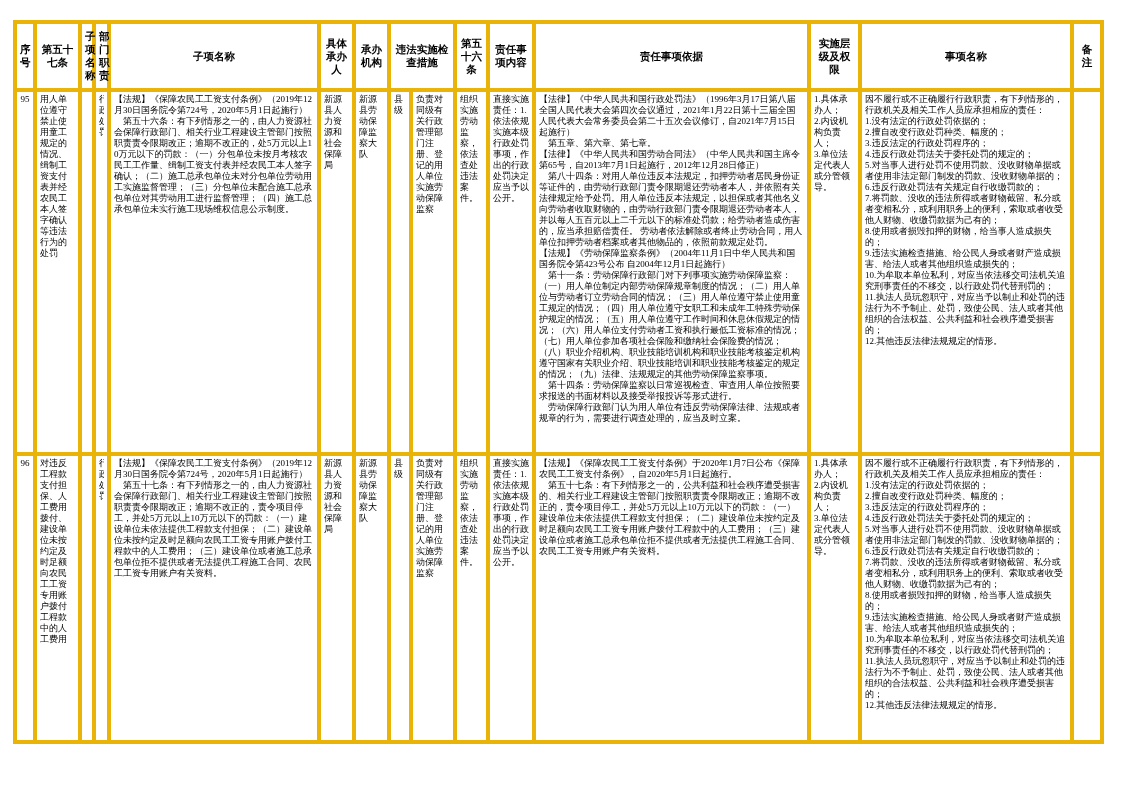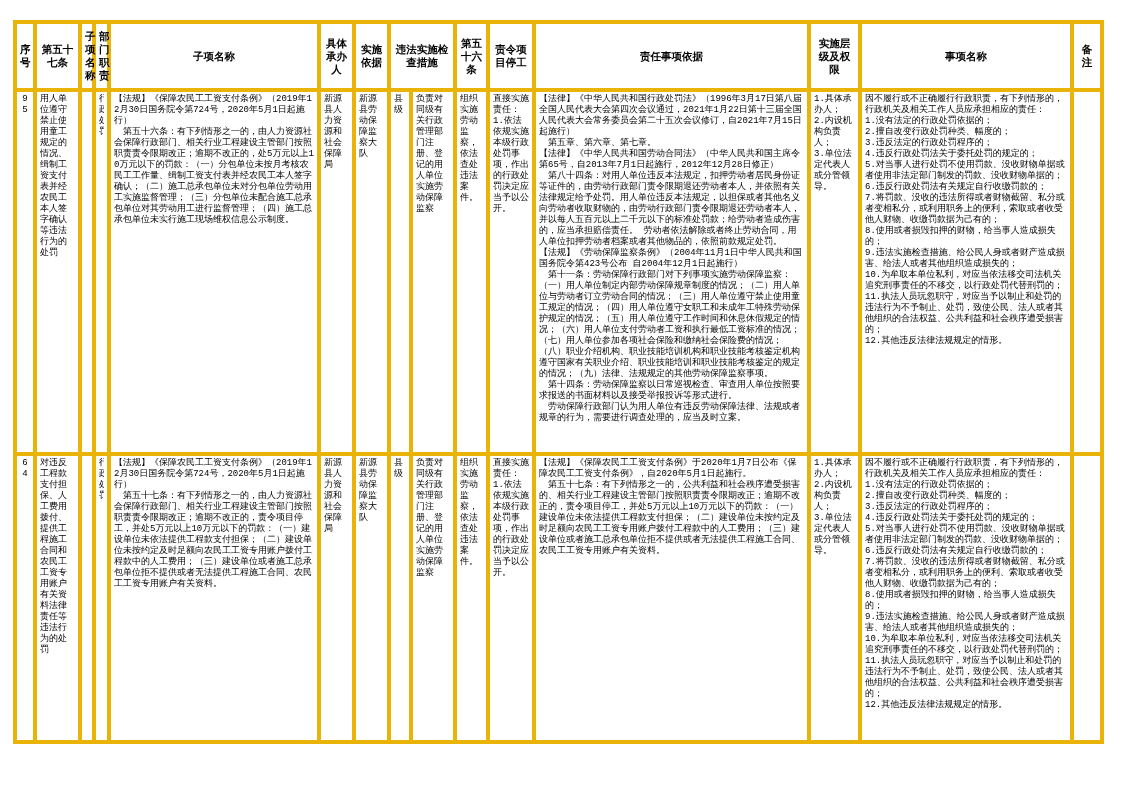--- a/index.html
+++ b/index.html
@@ -3,21 +3,21 @@
 <meta charset="utf-8">
 <style>
   html,body{margin:0;padding:0;background:#fff;}
   body{width:1122px;height:793px;position:relative;font-family:"Liberation Serif","DejaVu Serif",serif;color:#000;}
   table.duty{position:absolute;left:13px;top:20px;border-collapse:collapse;table-layout:fixed;width:1089px;border:2px solid #000;}
   table.duty th, table.duty td{border:4px solid #eab308;padding:2px 3px;vertical-align:top;font-size:9px;line-height:11px;word-break:break-all;white-space:pre-wrap;}
   table.duty th{vertical-align:middle;text-align:center;font-weight:bold;font-size:10.5px;line-height:13px;height:60px;word-break:break-all;}
   td.c-center{text-align:center;}
   tr.r95 td > .cw{height:356px;overflow:hidden;}
   tr.r96 td > .cw{height:280px;overflow:hidden;}
-  .cw{width:100%;font-family:Liberation Mono, monospace;}
+  .cw{width:100%;}
 </style>
 </head>
 <body>
 
 <table class="duty">
   <colgroup>
     <col style="width:20px">
       <col style="width:45px">
       <col style="width:14px">
       <col style="width:15px">
@@ -34,24 +34,24 @@
       <col style="width:30px">
   </colgroup>
   <thead>
     <tr>
       <th>序号</th>
       <th>第五十七条</th>
       <th>子项名称</th>
       <th>部门职责</th>
       <th>子项名称</th>
       <th>具体承办人</th>
-      <th>实施依据</th>
+      <th>承办机构</th>
       <th colspan="2">违法实施检查措施</th>
       <th>第五十六条</th>
-      <th>责令项目停工</th>
+      <th>责任事项内容</th>
       <th>责任事项依据</th>
       <th>实施层级及权限</th>
       <th>事项名称</th>
       <th>备注</th>
     </tr>
   </thead>
   <tbody>
     <tr class="r95">
       <td class="c-center"><div class="cw">95</div></td>
       <td><div class="cw">用人单位遵守禁止使用童工规定的情况、缉制工资支付表并经农民工本人签字确认等违法行为的处罚</div></td>
@@ -85,22 +85,22 @@
 6.违反行政处罚法有关规定自行收缴罚款的；
 7.将罚款、没收的违法所得或者财物截留、私分或者变相私分，或利用职务上的便利，索取或者收受他人财物、收缴罚款据为己有的；
 8.使用或者损毁扣押的财物，给当事人造成损失的；
 9.违法实施检查措施、给公民人身或者财产造成损害、给法人或者其他组织造成损失的；
 10.为牟取本单位私利，对应当依法移交司法机关追究刑事责任的不移交，以行政处罚代替刑罚的；
 11.执法人员玩忽职守，对应当予以制止和处罚的违法行为不予制止、处罚，致使公民、法人或者其他组织的合法权益、公共利益和社会秩序遭受损害的；
 12.其他违反法律法规规定的情形。</div></td>
       <td><div class="cw"></div></td>
     </tr>
     <tr class="r96">
-      <td class="c-center"><div class="cw">64</div></td>
-      <td><div class="cw">对违反工程款支付担保、人工费用拨付、提供工程施工合同和农民工工资专用账户有关资料法律责任等违法行为的处罚</div></td>
+      <td class="c-center"><div class="cw">96</div></td>
+      <td><div class="cw">对违反工程款支付担保、人工费用拨付、建设单位未按约定及时足额向农民工工资专用账户拨付工程款中的人工费用</div></td>
       <td><div class="cw"></div></td>
       <td><div class="cw">行政处罚</div></td>
       <td><div class="cw">【法规】《保障农民工工资支付条例》（2019年12月30日国务院令第724号，2020年5月1日起施行）
 　第五十七条：有下列情形之一的，由人力资源社会保障行政部门、相关行业工程建设主管部门按照职责责令限期改正；逾期不改正的，责令项目停工，并处5万元以上10万元以下的罚款：（一）建设单位未依法提供工程款支付担保；（二）建设单位未按约定及时足额向农民工工资专用账户拨付工程款中的人工费用；（三）建设单位或者施工总承包单位拒不提供或者无法提供工程施工合同、农民工工资专用账户有关资料。</div></td>
       <td><div class="cw">新源县人力资源和社会保障局</div></td>
       <td><div class="cw">新源县劳动保障监察大队</div></td>
       <td><div class="cw">县级</div></td>
       <td><div class="cw">负责对同级有关行政管理部门注册、登记的用人单位实施劳动保障监察</div></td>
       <td><div class="cw">组织实施劳动监察，依法查处违法案件。</div></td>
       <td><div class="cw">直接实施责任：1.依法依规实施本级行政处罚事项，作出的行政处罚决定应当予以公开。</div></td>

